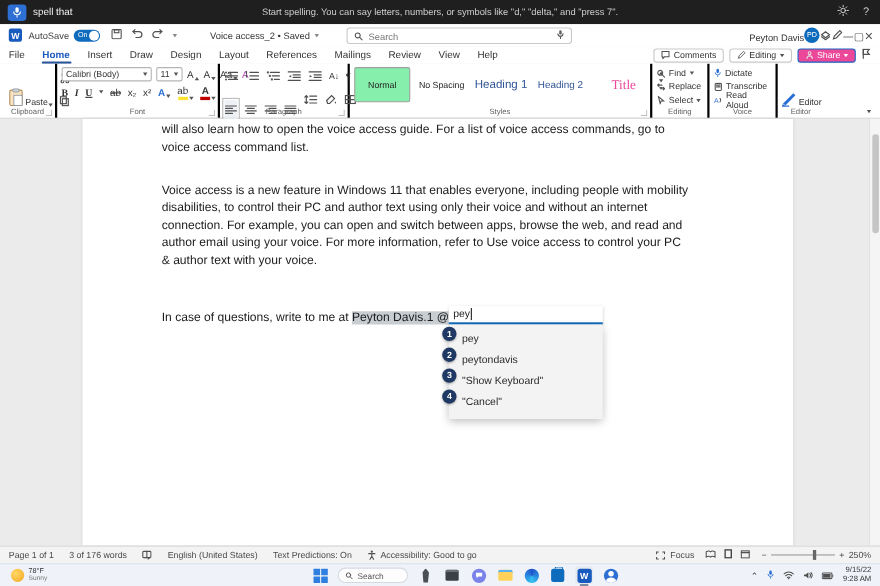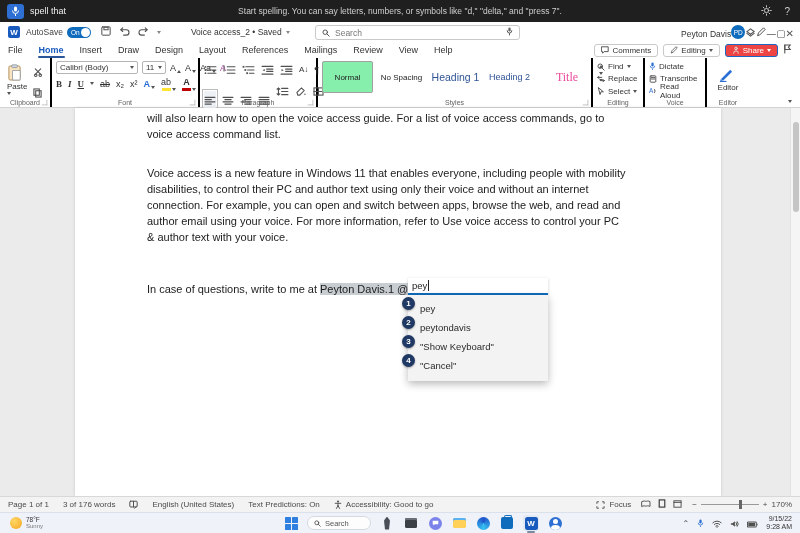--- a/index.html
+++ b/index.html
@@ -29,28 +29,28 @@
 .avatar{width:14px;height:14px;border-radius:50%;background:#0f6cbd;color:#fff;font-size:6.5px;display:flex;align-items:center;justify-content:center}
 .winctl{font-size:10px;color:#555;font-family:"DejaVu Sans",sans-serif}
 
 
 .tabsrow{position:absolute;top:42px;left:0;width:800px;height:16px;background:#fff;display:flex;align-items:center;font-size:9px;color:#333}
 .rtab{padding:0 8px;height:16px;display:flex;align-items:center;position:relative}
 .rtab.active{font-weight:bold;color:#185abd}
 .rtab.active::after{content:"";position:absolute;left:7px;right:7px;bottom:0;height:2px;background:#2b579a;border-radius:1px}
 .tabs-right{position:absolute;right:8px;display:flex;align-items:center;gap:5px}
 .pill-btn{border:1px solid #c9c9c9;border-radius:3px;background:#fff;height:13px;display:flex;align-items:center;gap:3px;font-size:8px;color:#333;padding:0 6px}
-.share-btn{background:#ef4444;border-color:#1a66c2;color:#fff}
+.share-btn{background:#ec4899;border-color:#1a66c2;color:#fff}
 
 
 .ribbon{position:absolute;top:58px;left:0;width:800px;height:50px;background:#fff;border-bottom:1px solid #d4d4d4;display:flex;box-shadow:0 1px 2px rgba(0,0,0,.06)}
 .rgroup{position:relative;border-right:2px solid #000000;padding:3px 4px 10px;display:flex;gap:3px}
 .glabel{position:absolute;bottom:0;left:0;right:0;text-align:center;font-size:7px;color:#616161;line-height:9px}
 .launcher{position:absolute;bottom:1px;right:2px;width:7px;height:7px;border-left:1px solid #999;border-bottom:1px solid #999;transform:rotate(-90deg) scale(.8);opacity:.7}
-.bigbtn{display:flex;flex-direction:column;align-items:flex-start;justify-content:center;font-size:8px;color:#333;gap:1px;padding:0 3px}
+.bigbtn{display:flex;flex-direction:row;align-items:flex-end;justify-content:center;font-size:8px;color:#333;gap:1px;padding:0 3px}
 .smcol{display:flex;flex-direction:column;justify-content:flex-start;gap:3px;padding-top:2px}
 .fontgrid{display:flex;flex-direction:column;gap:3px}
 .frow{display:flex;align-items:center;gap:4px}
 .selbox{border:1px solid #b5b5b5;background:#fff;height:13px;display:flex;align-items:center;font-size:8px;color:#333;padding:0 3px;gap:3px;border-radius:2px}
 .gbtn{font-size:9px;color:#333;display:flex;align-items:end;gap:1px;line-height:10px}
 .gbtn b{font-family:"Liberation Serif",serif}
 .chev{width:0;height:0;border-left:2.5px solid transparent;border-right:2.5px solid transparent;border-top:3px solid #555;display:inline-block}
 .chev.lite{border-top-color:#888}
 .uptri{width:0;height:0;border-left:2.5px solid transparent;border-right:2.5px solid transparent;border-bottom:3px solid #555;display:inline-block}
 .ubar{display:inline-block;width:9px;height:2.5px;margin-top:1px}
@@ -623,21 +623,21 @@
               <rect x="1" y="1" width="9" height="8" class="s"></rect>
               <line x1="1" y1="3" x2="10" y2="3" class="s"></line>
             </svg></span>
       </span>
       <span class="zoomline">
         <span>−</span>
         <span class="ztrack">
             <span class="zthumb"></span>
           </span>
         <span>+</span>
-        <span>170%</span>
+        <span>250%</span>
       </span>
     </div>
   </div>
 
   <div class="taskbar">
     <div class="weather">
       <span class="sun"></span>
       <span class="wtxt">
         <span class="wtemp">78°F</span>
         <span class="wcond">Sunny</span>

